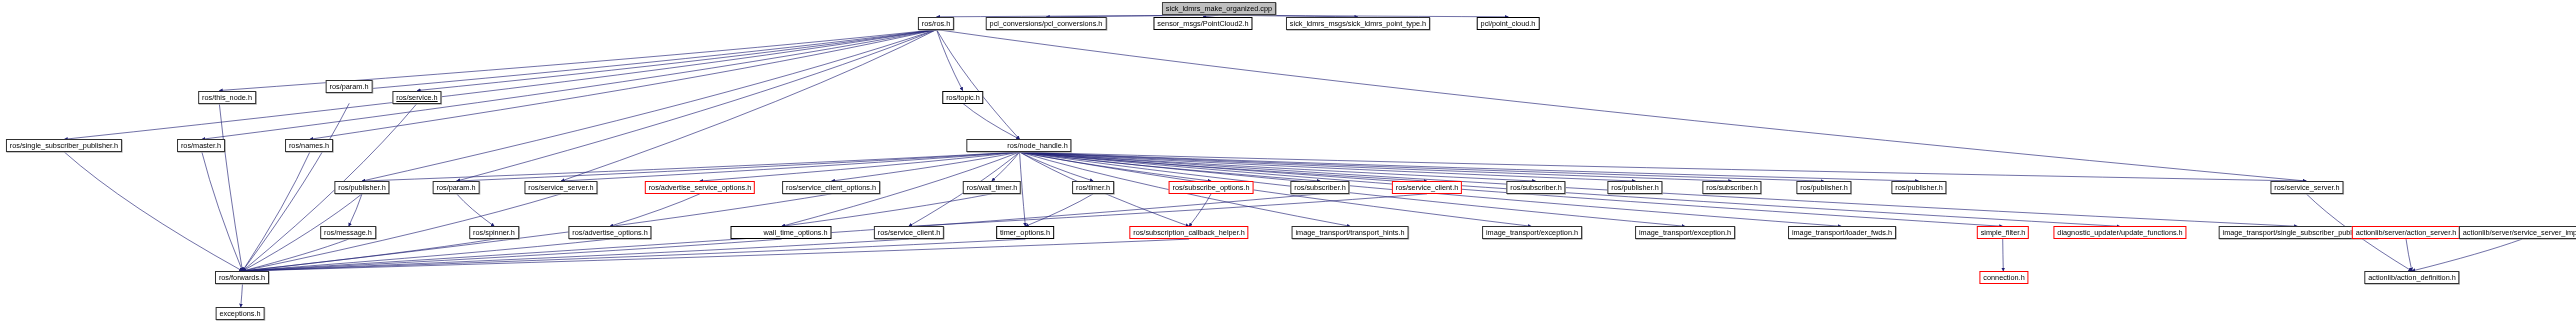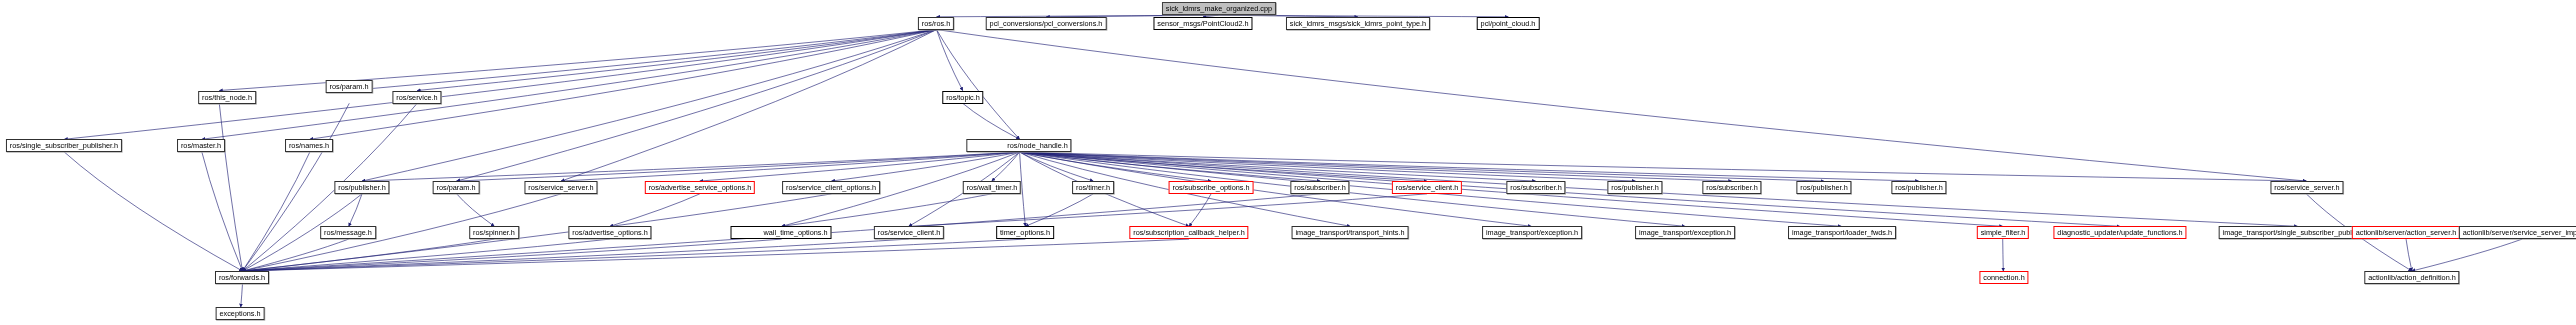--- a/index.html
+++ b/index.html
@@ -141,21 +141,21 @@
   </svg>
   <div id="node-layer">
       <div class="node root" style="left: 1219px; top: 2.3px;">sick_ldmrs_make_organized.cpp</div>
       <div class="node thick" style="left: 936px; top: 17px;">ros/ros.h</div>
       <div class="node thick" style="left: 1046px; top: 17px;">pcl_conversions/pcl_conversions.h</div>
       <div class="node " style="left: 1203px; top: 17px;">sensor_msgs/PointCloud2.h</div>
       <div class="node thick" style="left: 1358px; top: 17px;">sick_ldmrs_msgs/sick_ldmrs_point_type.h</div>
       <div class="node " style="left: 1508px; top: 17px;">pcl/point_cloud.h</div>
       <div class="node thick" style="left: 227px; top: 91px;">ros/this_node.h</div>
       <div class="node thick" style="left: 349px; top: 80px;">ros/param.h</div>
-      <div class="node thick" style="left: 417px; top: 91px;">ros/service.h</div>
+      <div class="node thick" style="left: 417px; top: 91px; text-decoration: underline;">ros/service.h</div>
       <div class="node " style="left: 963px; top: 91px;">ros/topic.h</div>
       <div class="node thick" style="left: 64px; top: 139px;">ros/single_subscriber_publisher.h</div>
       <div class="node thick" style="left: 201px; top: 139px;">ros/master.h</div>
       <div class="node thick" style="left: 309px; top: 139px;">ros/names.h</div>
       <div class="node thick" style="left: 1019px; top: 139px; padding-left: 40px;">ros/node_handle.h</div>
       <div class="node thick" style="left: 362px; top: 181px;">ros/publisher.h</div>
       <div class="node thick" style="left: 456px; top: 181px;">ros/param.h</div>
       <div class="node thick" style="left: 561px; top: 181px;">ros/service_server.h</div>
       <div class="node redborder" style="left: 700px; top: 181px;">ros/advertise_service_options.h</div>
       <div class="node thick" style="left: 831px; top: 181px;">ros/service_client_options.h</div>

